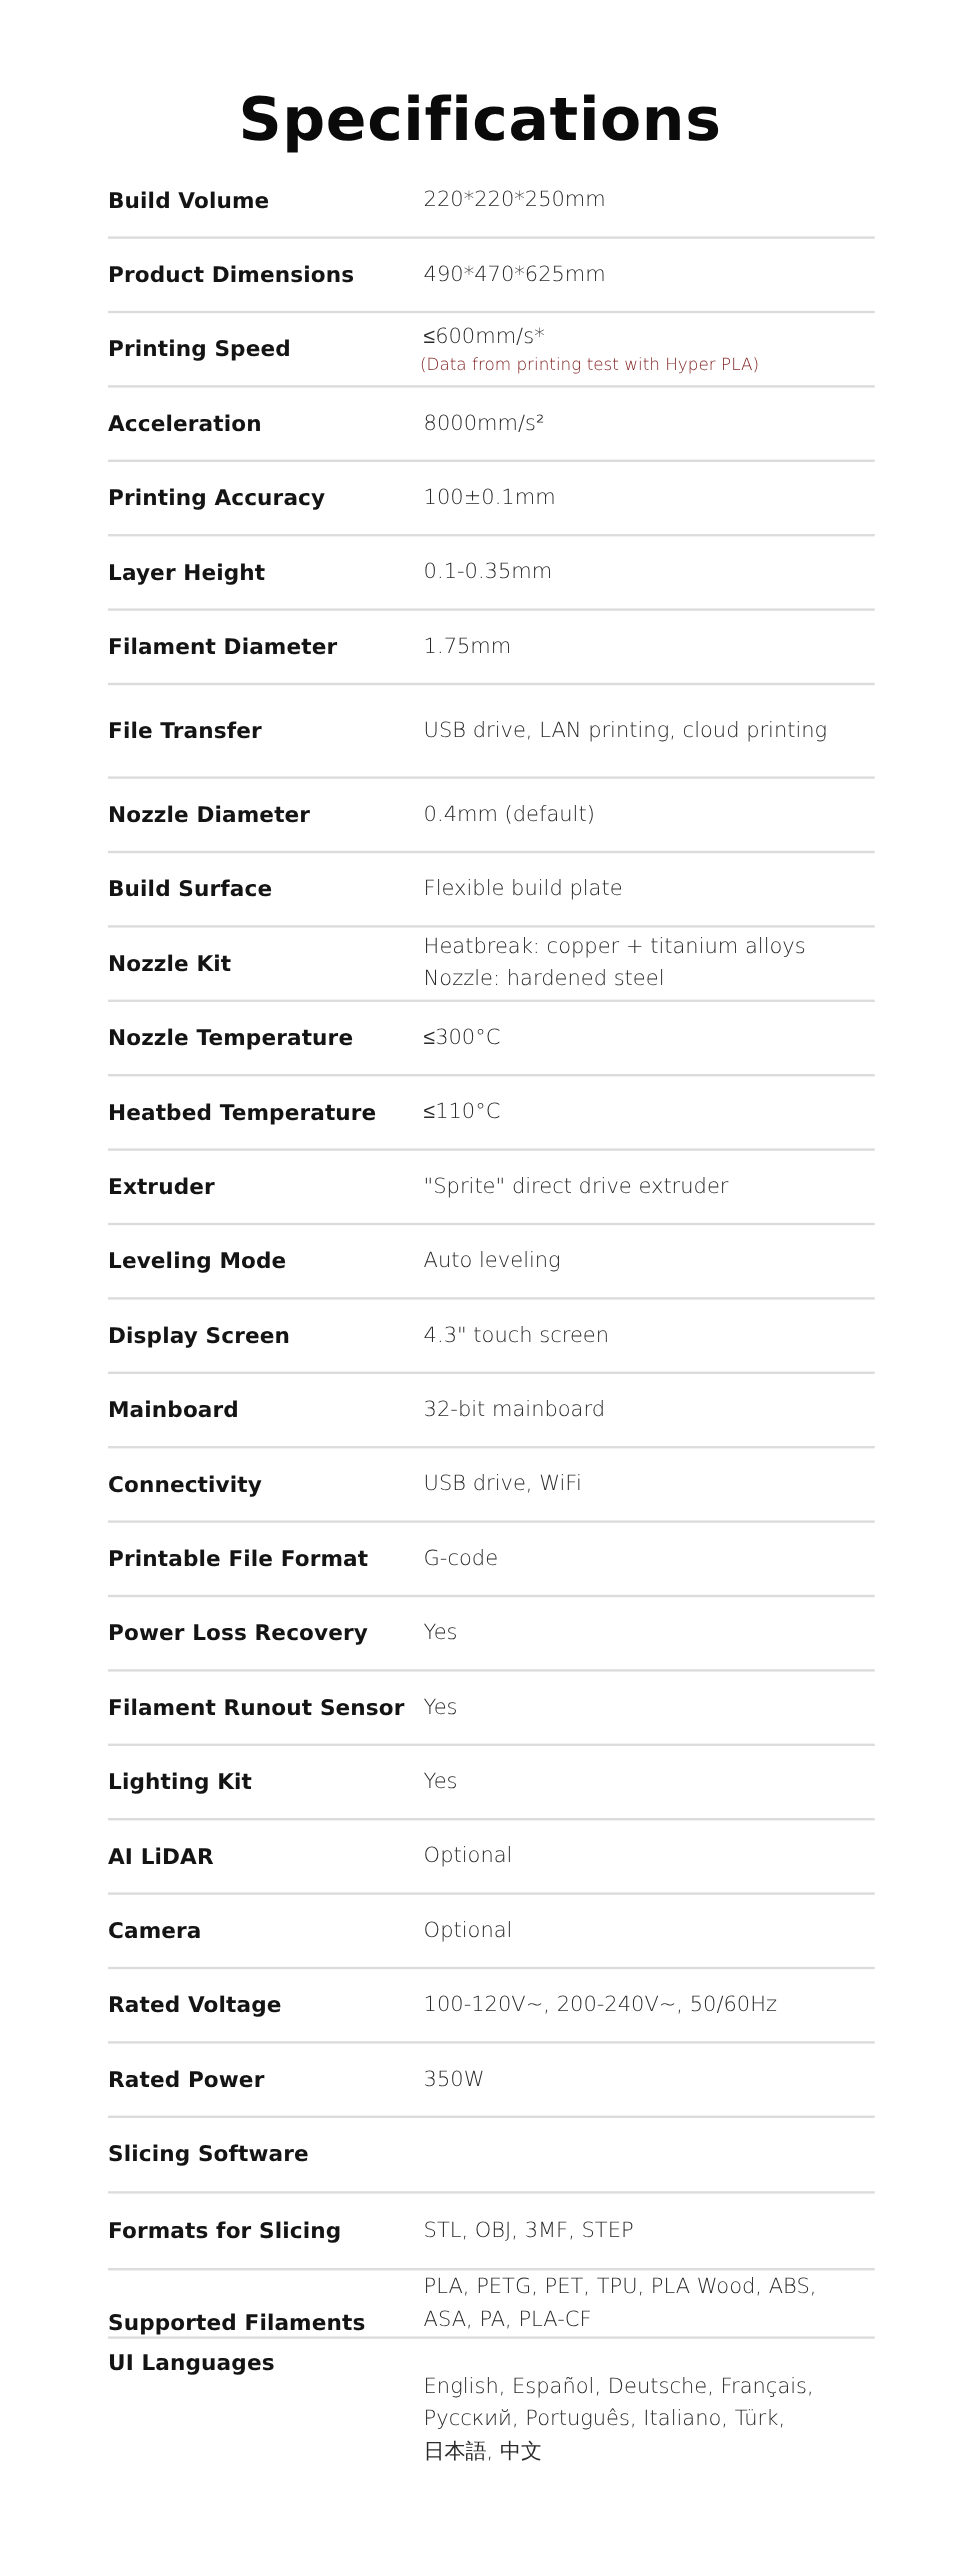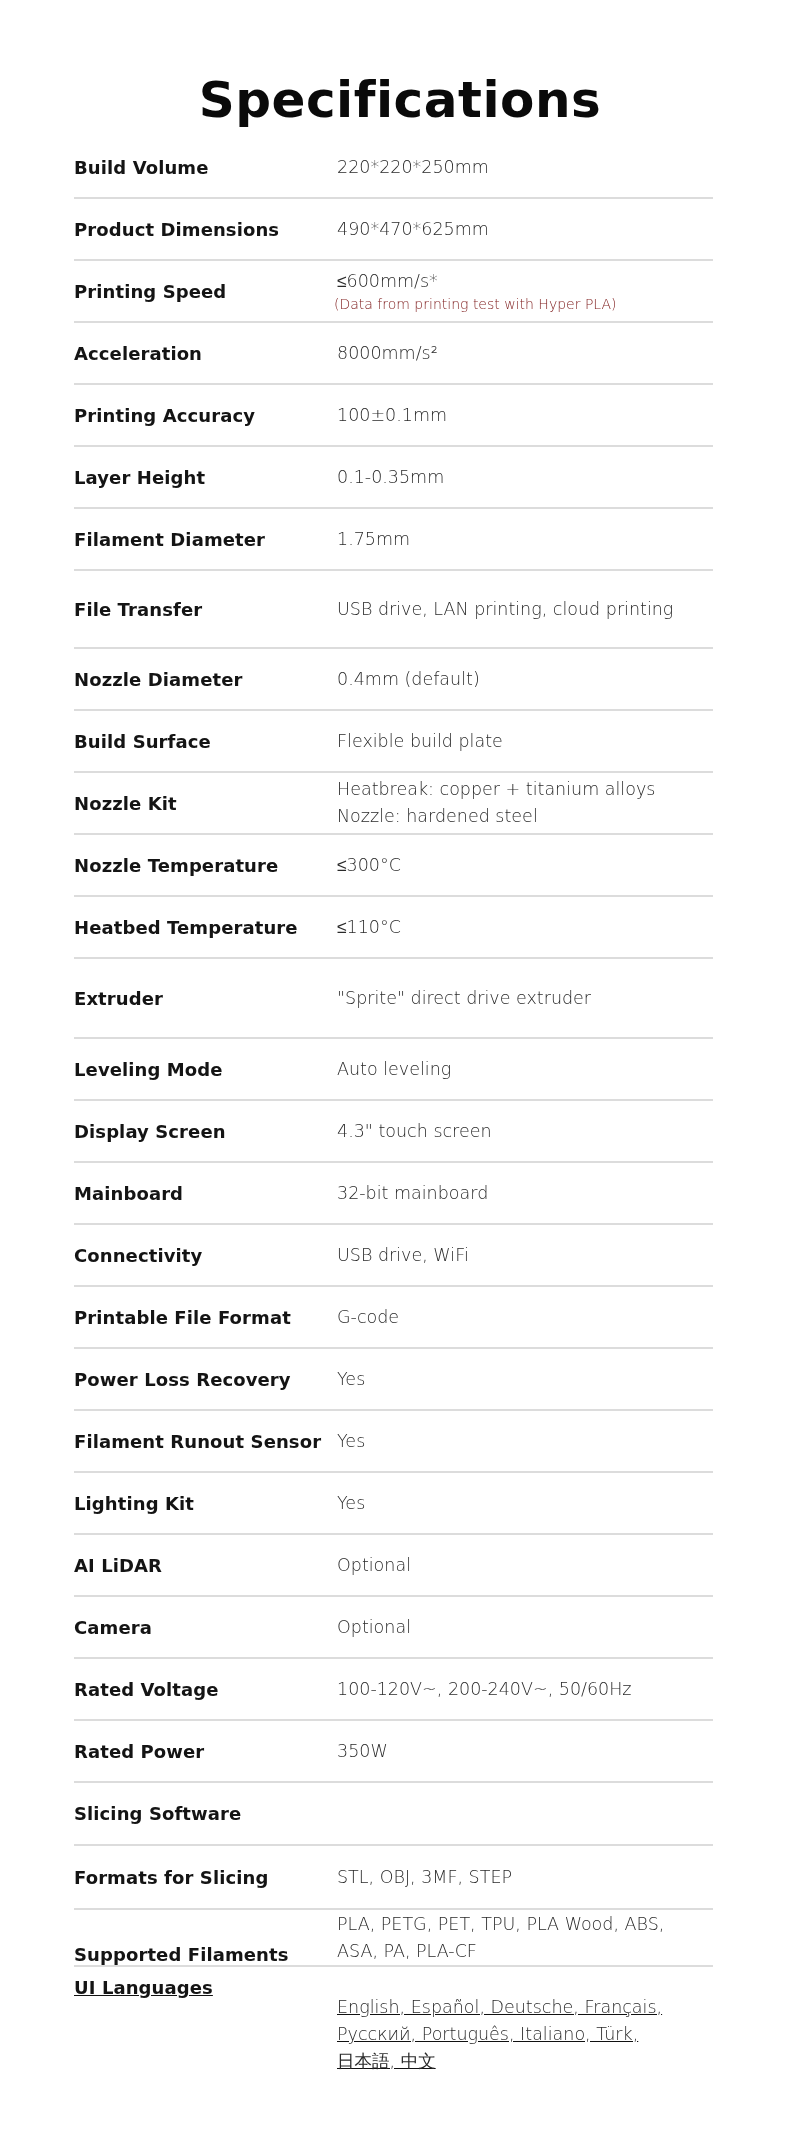--- a/index.html
+++ b/index.html
@@ -2,21 +2,21 @@
 <html><head>
 <meta charset="utf-8">
 <style>
   html, body { margin: 0; padding: 0; background: #ffffff; }
   body { width: 800px; height: 2145px; overflow: hidden; position: relative;
          font-family: "Liberation Sans", "DejaVu Sans", sans-serif; color: #111111; }
   .title { position: absolute; left: 0; top: 34px; width: 800px; text-align: center;
            font-family: "DejaVu Sans", "Liberation Sans", sans-serif;
            font-weight: bold; font-size: 50px; letter-spacing: 0.5px; color: #0a0a0a;
            line-height: 64px; }
-  .table { position: absolute; left: 74px; top: 137px; width: 639px; }
+  .table { position: absolute; left: 90px; top: 137px; width: 639px; }
   .row { position: relative; display: flex; align-items: center;
          border-bottom: 2px solid #dcdcdc; box-sizing: border-box; }
   .row.last { border-bottom: none; align-items: flex-start; }
   .label { width: 263px; flex: 0 0 263px; font-size: 19.5px; font-weight: 600;
            color: #141414; letter-spacing: 0.1px; white-space: nowrap;
            font-family: "DejaVu Sans", sans-serif; font-size: 18px; }
   .value { flex: 1 1 auto; font-size: 19px; font-weight: 300; color: #2a2a2a;
            line-height: 27px; font-family: "DejaVu Sans", sans-serif; font-size: 17.5px; }
   .value .line { display: block; white-space: nowrap; }
   .value .note { display: block; font-size: 14px; line-height: 19px; color: #7f1d1d; margin-left: -3px; }
@@ -102,21 +102,21 @@
       <div class="value">
         <span class="line">≤300°C</span>
       </div>
     </div>
     <div class="row" style="height: 62px;">
       <div class="label">Heatbed Temperature</div>
       <div class="value">
         <span class="line">≤110°C</span>
       </div>
     </div>
-    <div class="row" style="height: 80px;">
+    <div class="row" style="height: 62px;">
       <div class="label">Extruder</div>
       <div class="value">
         <span class="line">"Sprite" direct drive extruder</span>
       </div>
     </div>
     <div class="row" style="height: 62px;">
       <div class="label">Leveling Mode</div>
       <div class="value">
         <span class="line">Auto leveling</span>
       </div>
@@ -196,21 +196,21 @@
         <span class="line">STL, OBJ, 3MF, STEP</span>
       </div>
     </div>
     <div class="row" style="height: 57px; align-items: flex-end;">
       <div class="label">Supported Filaments</div>
       <div class="value">
         <span class="line">PLA, PETG, PET, TPU, PLA Wood, ABS,</span>
         <span class="line">ASA, PA, PLA-CF</span>
       </div>
     </div>
-    <div class="row last" style="height: 130px; text-decoration: underline;">
+    <div class="row last" style="height: 130px;">
       <div class="label">UI Languages</div>
       <div class="value">
         <span class="line">English, Español, Deutsche, Français,</span>
         <span class="line">Русский, Português, Italiano, Türk,</span>
         <span class="line">日本語, 中文</span>
       </div>
     </div>
   </div>
 
 </body></html>

